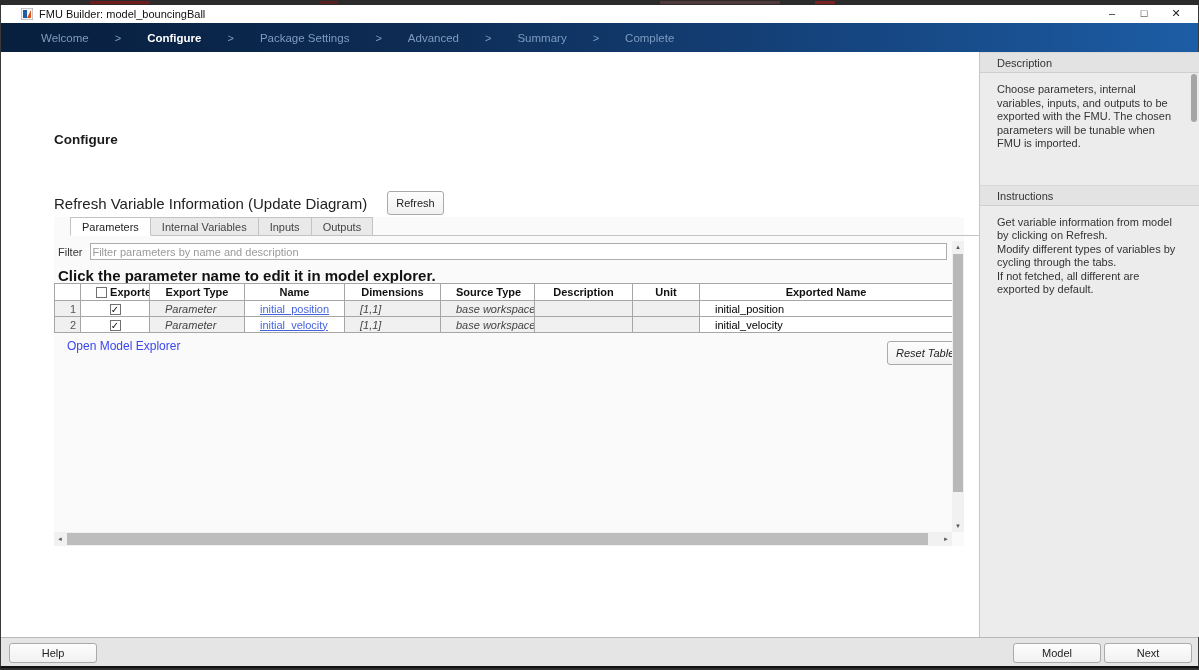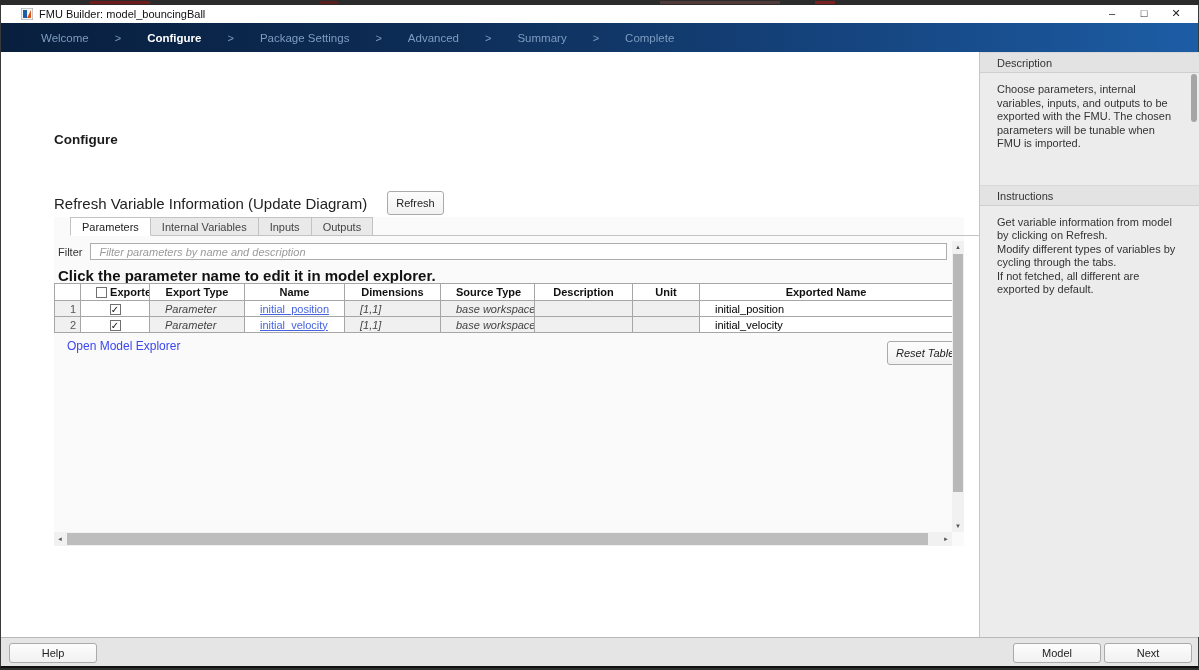--- a/index.html
+++ b/index.html
@@ -48,21 +48,21 @@
   .tab { height:19px; line-height:18px; padding:0 11px; font-size:11px; color:#444;
     background:#e9e9e9; border:1px solid #c3c3c3; border-left:none; cursor:default; }
   .tab:first-child { border-left:1px solid #c3c3c3; }
   .tab.active { background:#ffffff; border-bottom:1px solid #ffffff; color:#222; }
   .tabstrip-fill { flex:1; border-bottom:1px solid #c3c3c3; }
 
   .filter-row { position:absolute; left:4px; top:26px; width:890px; height:17px;
     display:flex; align-items:center; }
   .filter-label { font-size:11px; color:#333; margin-right:8px; }
   .filter-input { width:857px; height:17px; border:1px solid #adadad; background:#ffffff;
-    font-size:11px; padding:0 8px; color:#333; font-family:"Liberation Sans",sans-serif;font-style:italic; }
+    font-size:11px; padding:0 1px; color:#333; font-family:"Liberation Sans",sans-serif; }
   .filter-input::placeholder { color:#9a9a9a; }
 
   .table-hint { position:absolute; left:4px; top:50px; font-size:15px; font-weight:bold; color:#111; }
 
   table.vars { position:absolute; left:0; top:66px; border-collapse:collapse; table-layout:fixed;
     width:898px; background:#ffffff; }
   table.vars th, table.vars td { border:1px solid #a6a6a6; font-size:11px; height:16px;
     padding:0 15px; overflow:hidden; white-space:nowrap; }
   table.vars th { font-weight:bold; color:#111; text-align:center; background:#ffffff; height:17px; }
   td.ro { background:#f0f0f0; color:#444;font-style:italic; }

